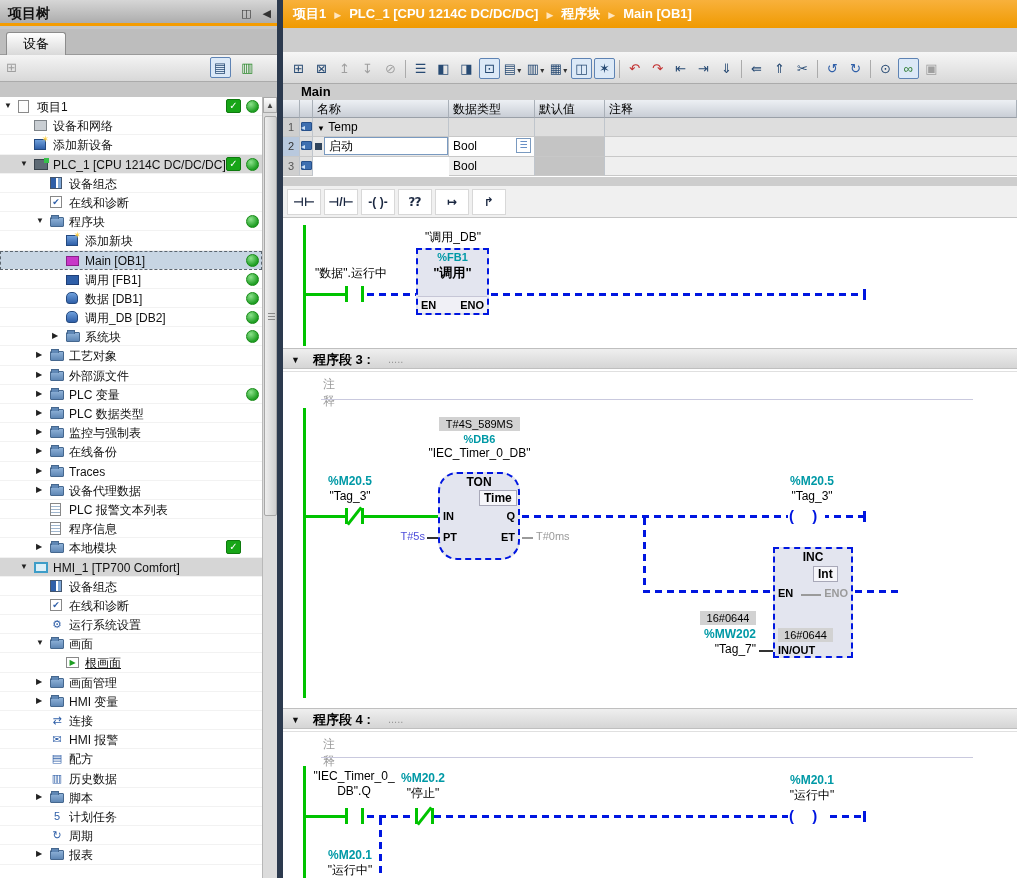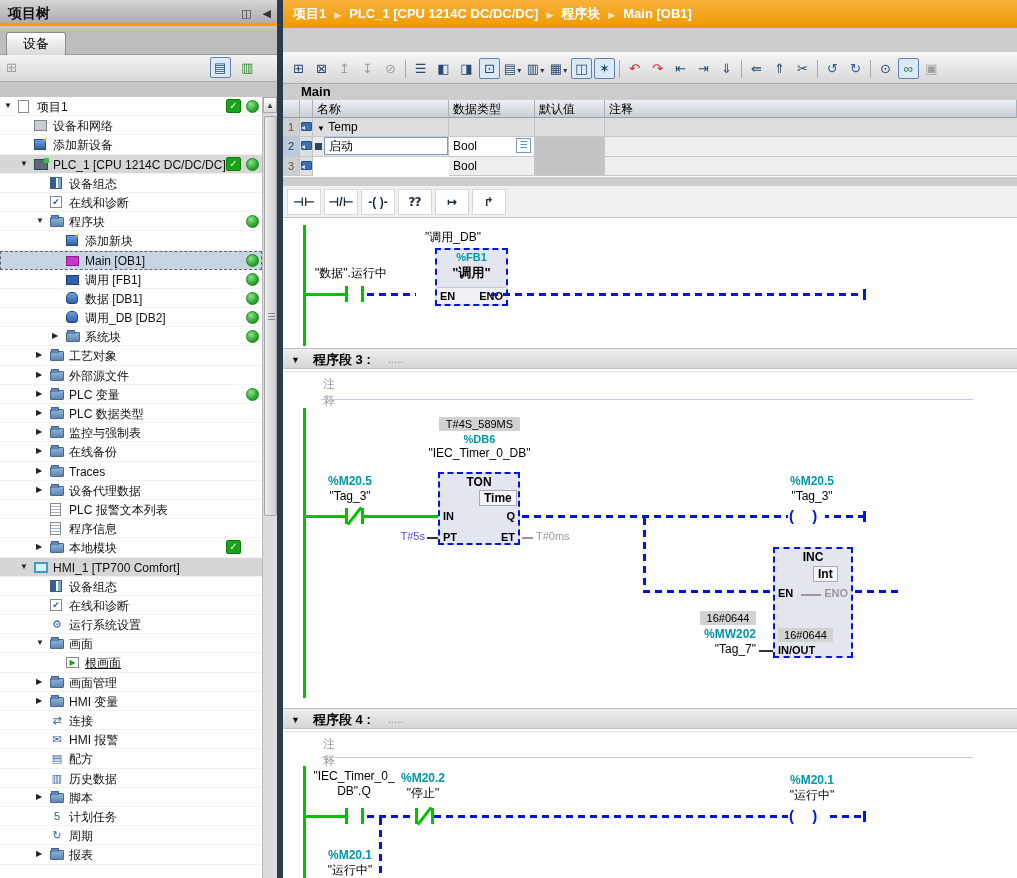--- a/index.html
+++ b/index.html
@@ -412,21 +412,21 @@
     <div id="ladder">
 
       <div>
         <div class="vgreen" style="left:20px;top:7px;height:121px;"></div>
         <span class="lab" style="left:16px;top:48px;width:104px;">"数据".运行中</span>
         <div class="hgreen" style="left:23px;top:75px;width:39px;"></div>
         <div class="cbar" style="left:62px;top:68px;"></div>
         <div class="cbar" style="left:78px;top:68px;"></div>
         <div class="hdash" style="left:84px;top:75px;width:49px;"></div>
         <span class="lab" style="left:124px;top:12px;width:92px;">"调用_DB"</span>
-        <div class="lblock" style="left:133px;top:30px;width:73px;height:58px;margin-left:19px;">
+        <div class="lblock" style="left:133px;top:30px;width:73px;height:67px;">
           <div class="baddr">%FB1</div>
           <div class="bname">"调用"</div>
           <div class="bfoot">
             <span class="en">EN</span>
             <span class="eno">ENO</span>
           </div>
         </div>
         <div class="hdash" style="left:208px;top:75px;width:372px;"></div>
         <div class="tick" style="left:580px;top:71px;"></div>
       </div>
@@ -447,21 +447,21 @@
         <div class="hgreen" style="left:23px;top:297px;width:39px;"></div>
         <div class="cbar" style="left:62px;top:290px;"></div>
         <div class="cbar" style="left:78px;top:290px;"></div>
         <div class="slash" style="left:70px;top:287px;"></div>
         <div class="hgreen" style="left:81px;top:297px;width:74px;"></div>
 
         <div class="mon" style="left:156px;top:199px;width:81px;">T#4S_589MS</div>
         <span class="lab addr" style="left:156px;top:214px;width:81px;font-size:11px;">%DB6</span>
         <span class="lab" style="left:131px;top:228px;width:131px;">"IEC_Timer_0_DB"</span>
 
-        <div class="lblock" style="left:155px;top:254px;width:82px;height:73px;">
+        <div class="lblock" style="left:155px;top:254px;width:82px;height:88px;border-radius:19px;">
           <div class="btitle">TON</div>
           <div class="bsub">
               <span>Time</span>
             </div>
           <span class="pin" style="left:3px;top:36px;">IN</span>
           <span class="pin" style="right:3px;top:36px;">Q</span>
           <span class="pin" style="left:3px;top:57px;">PT</span>
           <span class="pin" style="right:3px;top:57px;">ET</span>
         </div>
 

